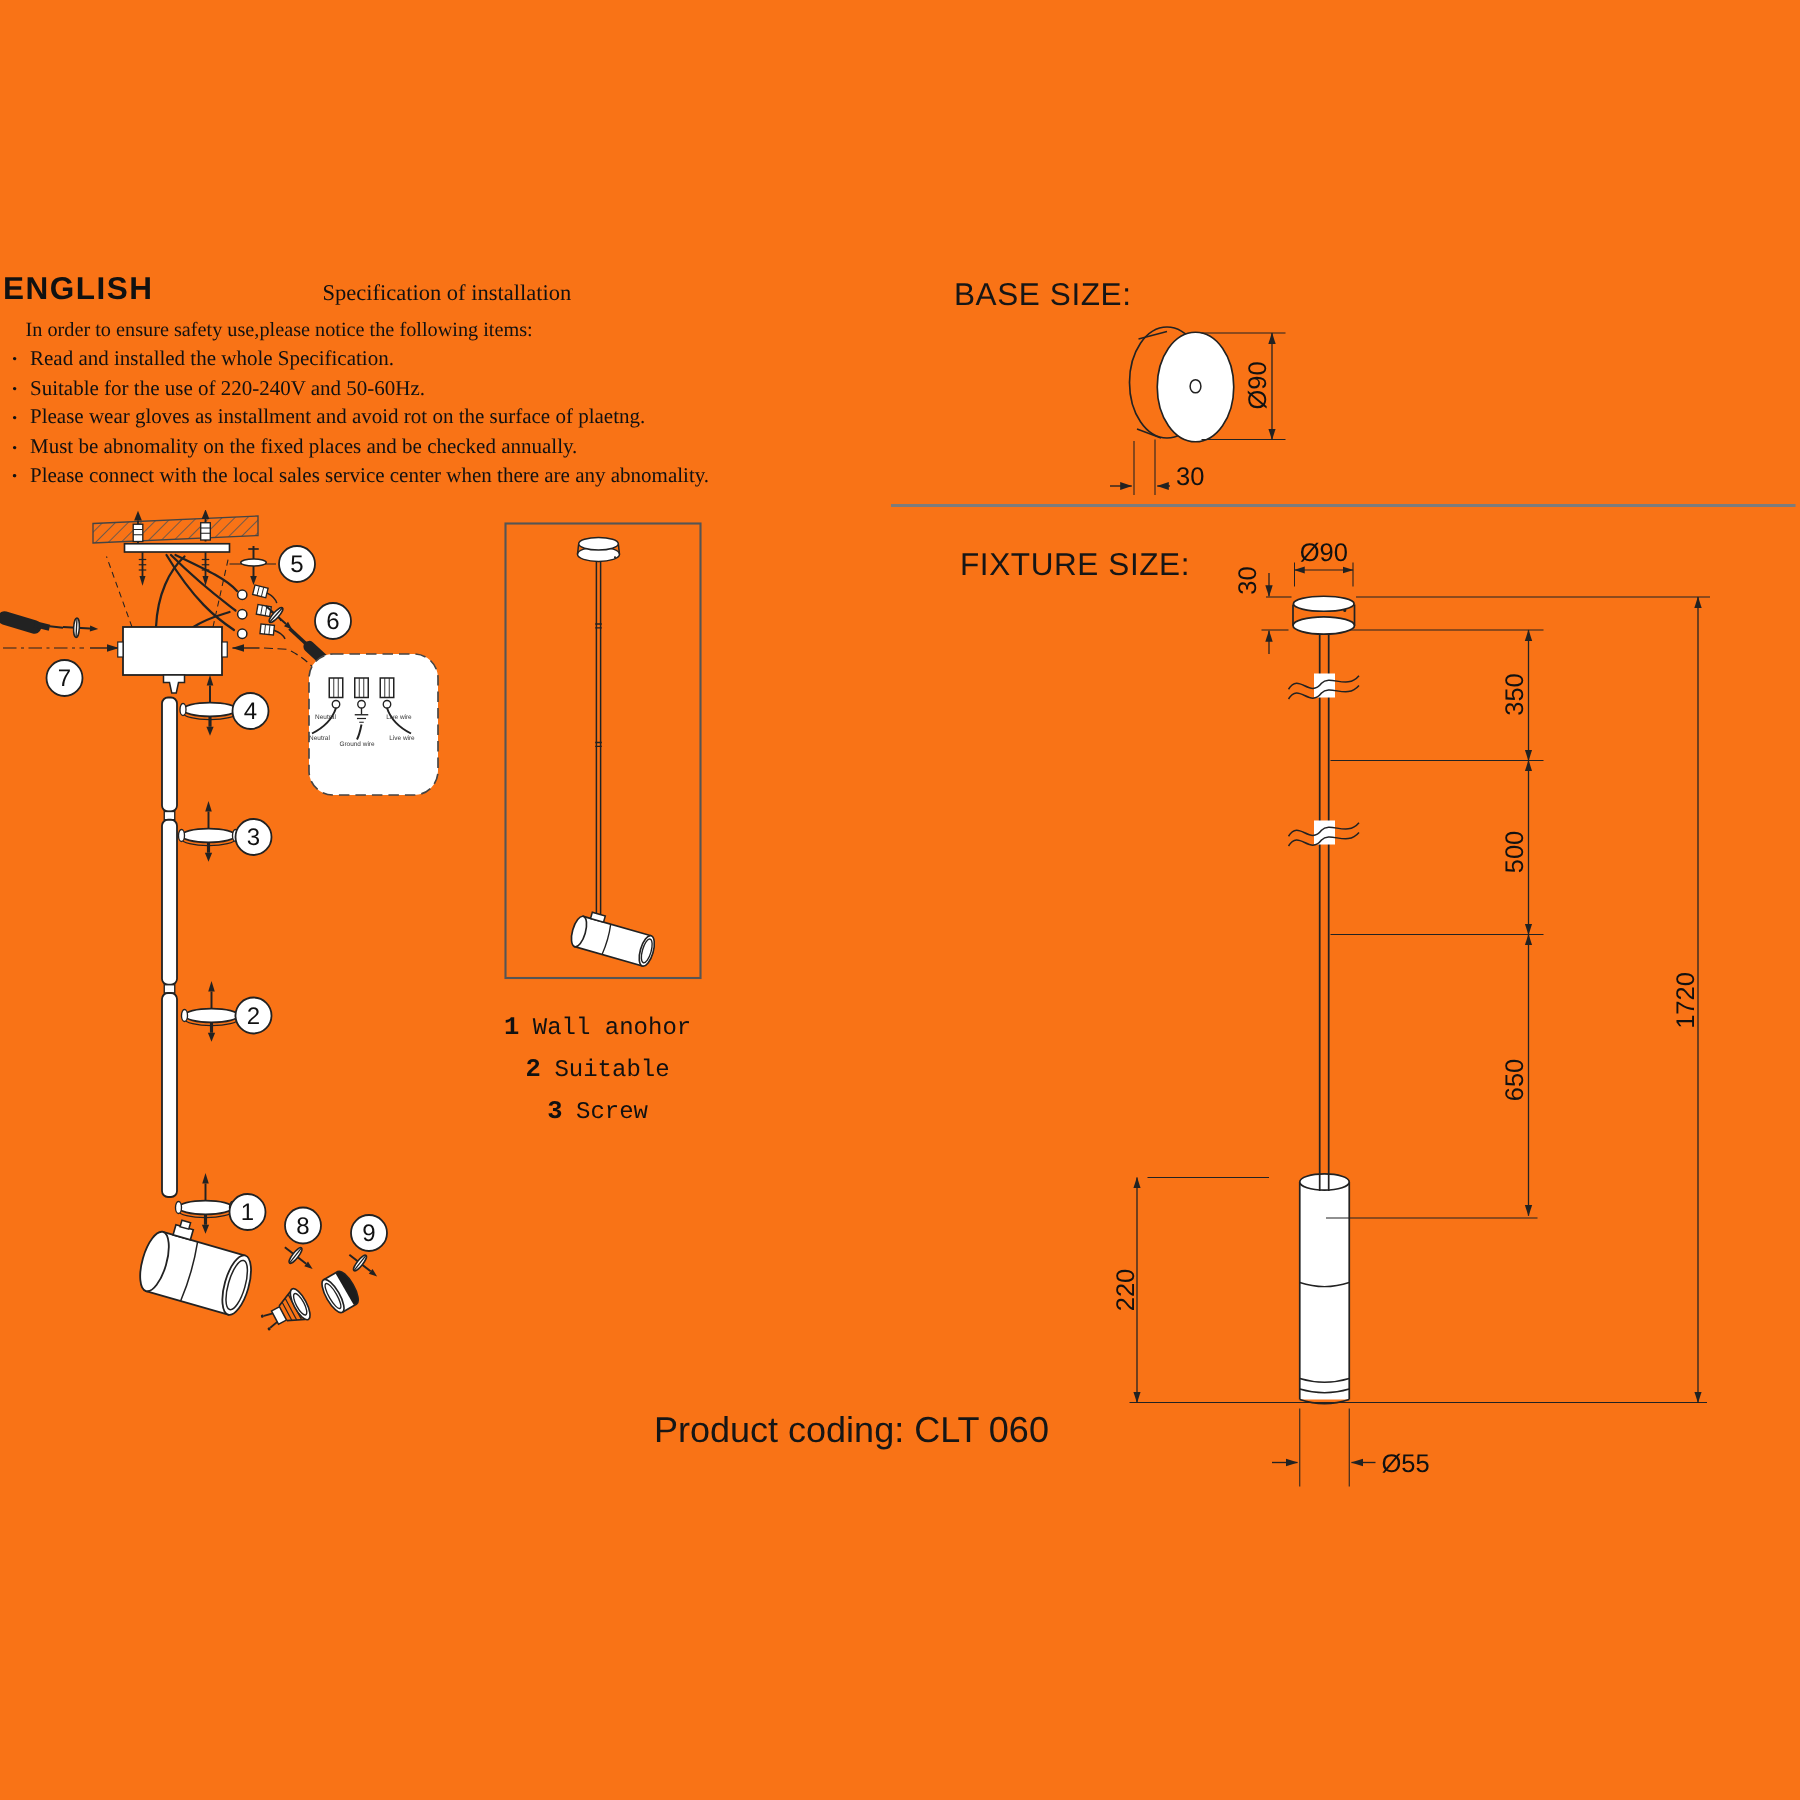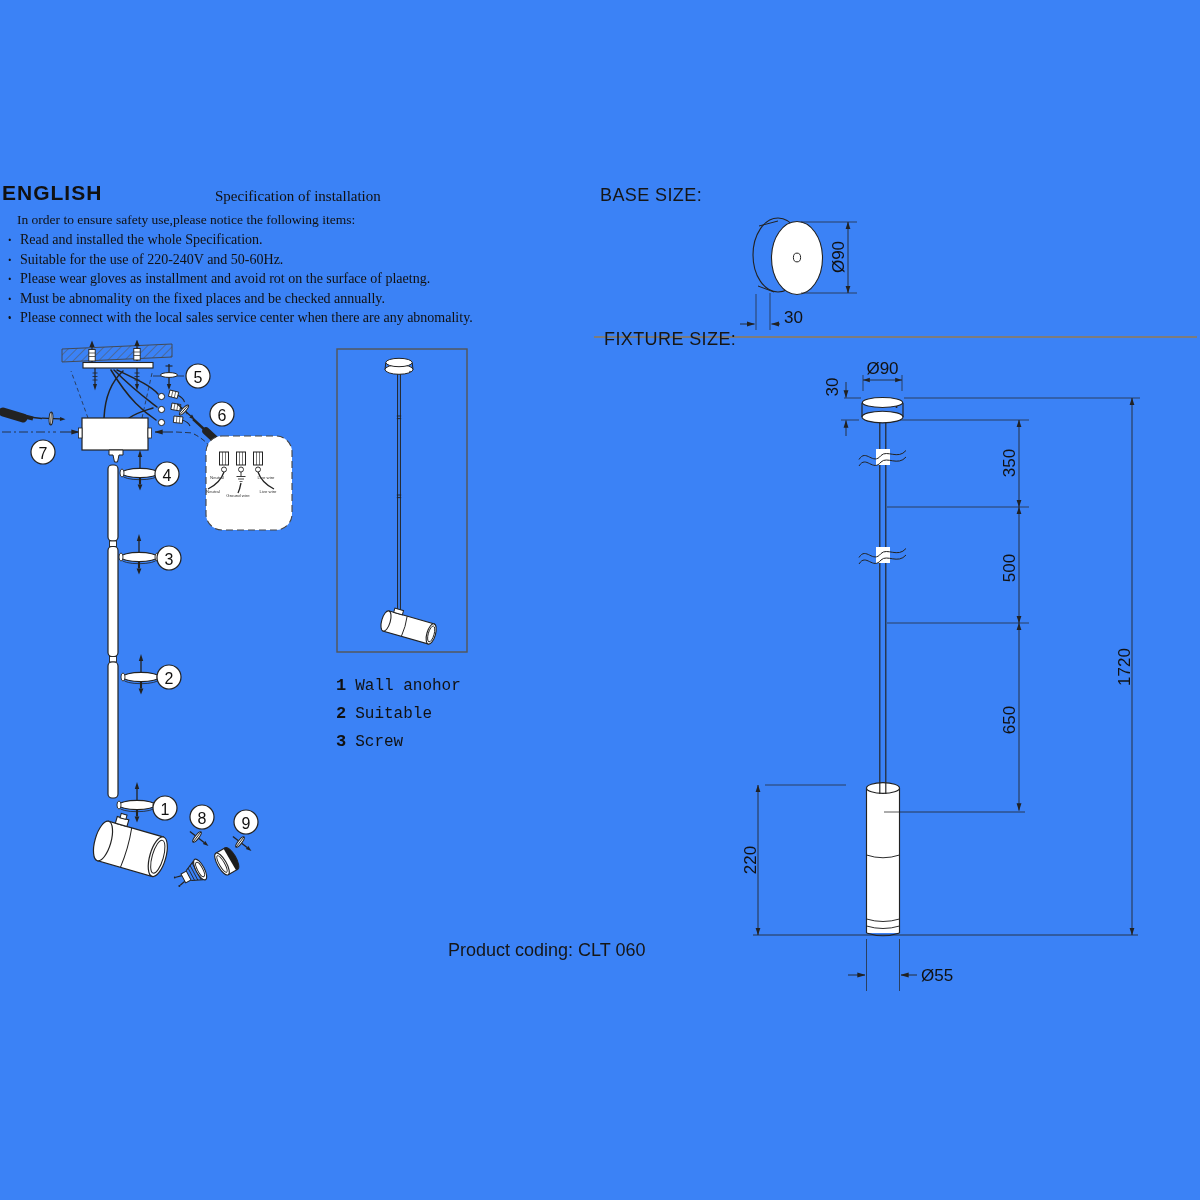--- a/index.html
+++ b/index.html
@@ -1,35 +1,35 @@
 <!DOCTYPE html>
 <html><head>
 <meta charset="utf-8">
 <style>
   html,body{margin:0;padding:0;background:#fff;}
-  .page{position:relative;width:1200px;height:1200px;background:#3b82f6;
+  .page{position:relative;width:1200px;height:1200px;background:#f97316;
         font-family:"Liberation Sans",sans-serif;color:#111;overflow:hidden;}
   .abs{position:absolute;}
   .serif{font-family:"Liberation Serif",serif;}
-  .mono{font-family:"Liberation Mono","DejaVu Sans Mono",monospace;}
+  .mono{font-family:"Liberation Mono","DejaVu Sans Mono",monospace;text-align:center;}
   .lang-head{left:2px;top:181px;font-size:21px;font-weight:bold;letter-spacing:1px;}
   .spec-title{left:167px;top:188px;font-size:15px;margin-left:48px;}
   .spec-intro{left:17px;top:212px;font-size:13.5px;white-space:nowrap;text-align:center;}
   .spec-list{left:7px;top:230px;width:560px;}
   .spec-item{position:relative;padding-left:13px;line-height:19.6px;font-size:14px;white-space:nowrap;}
   .spec-item .blt{position:absolute;left:1px;top:-3px;font-weight:bold;}
   .spec-list .spec-item:nth-child(5){font-size:12.4px;}
   .legend{left:336px;top:676px;}
   .legend-row{height:28px;font-size:16px;white-space:nowrap;}
   .legend-num{font-weight:bold;font-size:17px;margin-right:9px;}
-  .sec-head{font-size:18px;letter-spacing:.4px;color:#161616;}
+  .sec-head{font-size:21px;letter-spacing:.4px;color:#161616;margin-left:36px;}
   .h-base{left:600px;top:185px;}
-  .h-fixture{left:604px;top:329px;}
+  .h-fixture{left:604px;top:365px;}
   .divider{left:594px;top:336px;width:603px;height:2px;background:#7c7c7c;}
-  .product{left:448px;top:940px;font-size:18px;color:#161616;}
+  .product{left:436px;top:940px;font-size:24px;color:#161616;}
   svg text{font-family:"Liberation Sans",sans-serif;}
   .dimtxt{font-size:17px;fill:#111;}
   .callout{font-size:16px;fill:#111;}
   .tinytxt{font-size:4.3px;fill:#333;}
 </style>
 </head>
 <body>
 
 <div class="page">
 

